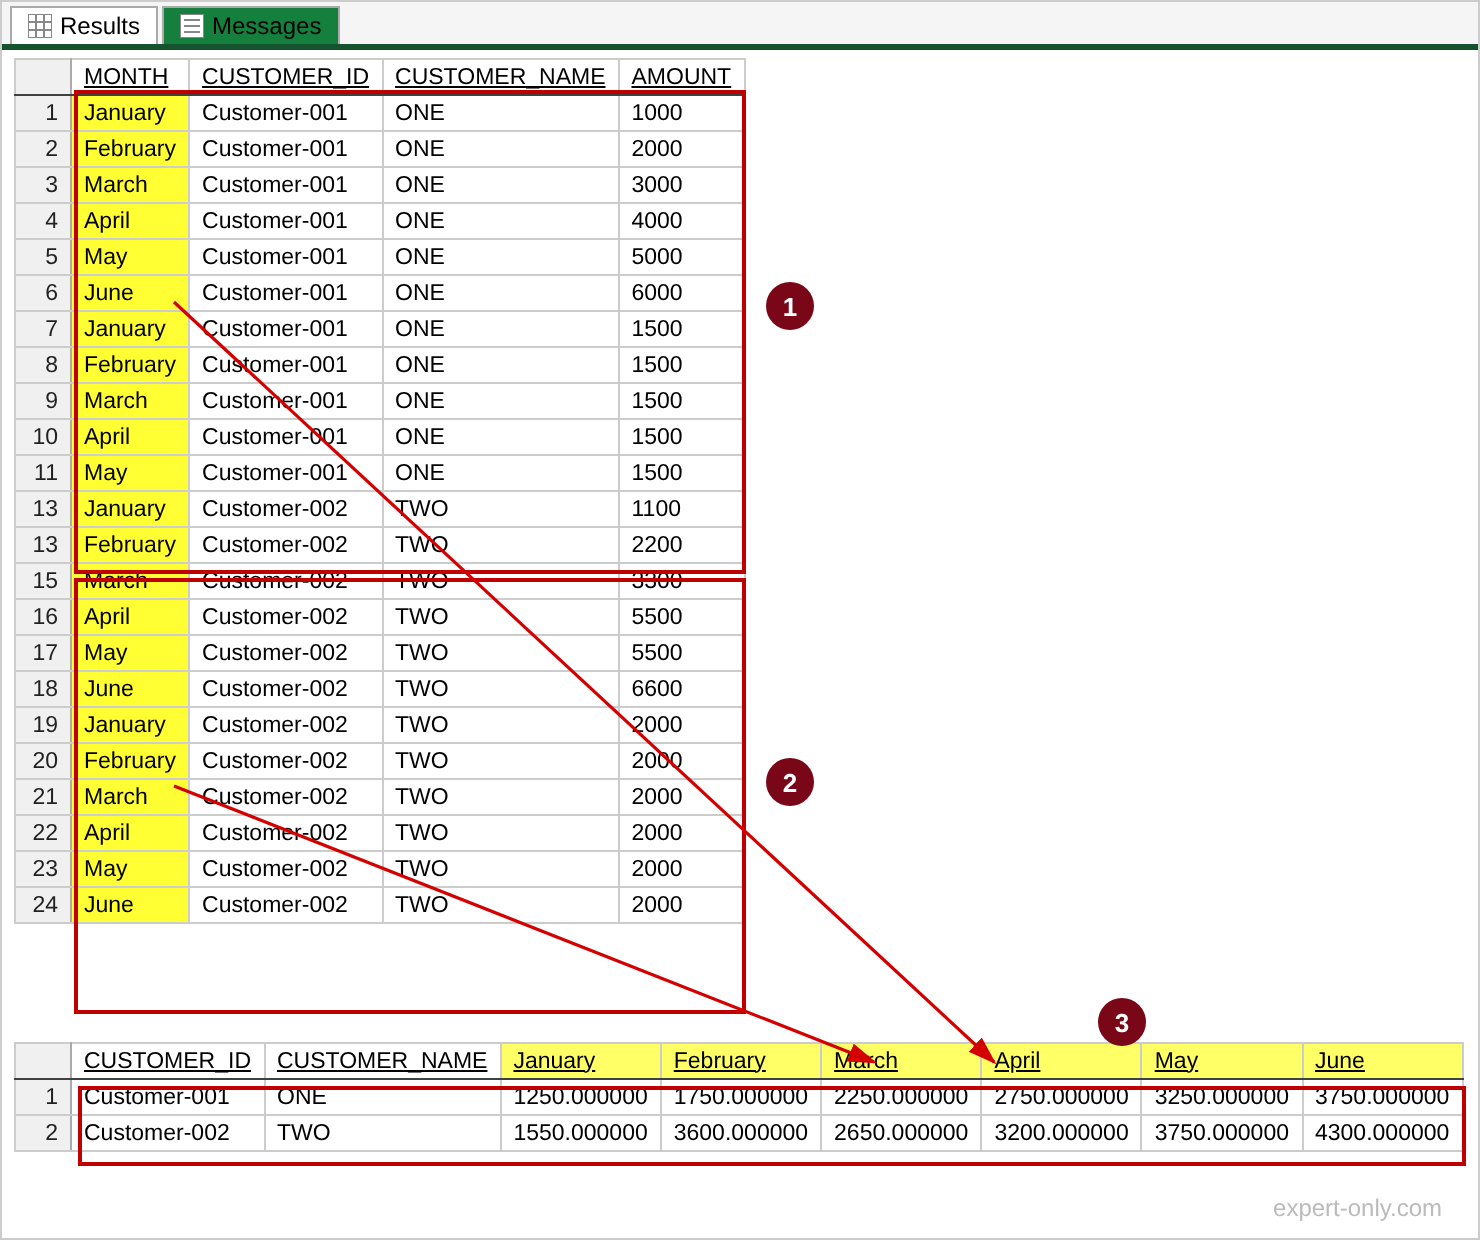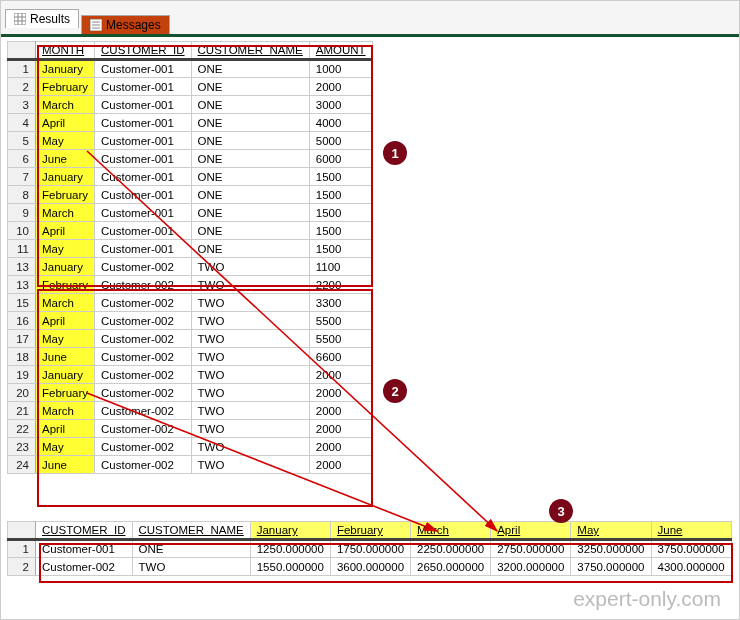--- a/index.html
+++ b/index.html
@@ -25,21 +25,21 @@
   .tab {
     display: flex;
     align-items: center;
     gap: 4px;
     padding: 2px 8px;
     border: 1px solid #aaa;
     border-bottom: none;
     background: #fff;
     cursor: pointer;
   }
-  .tab.inactive { background: #c2410c; margin-top: 12px; }
+  .tab.inactive { background: #15803d; }
   .icon-grid {
     width: 12px; height: 12px;
     display: inline-block;
   }
   .pane {
     padding: 4px 6px;
   }
   table {
     border-collapse: collapse;
     font-size: 11.5px;
@@ -47,21 +47,21 @@
   th, td {
     border: 1px solid #ccc;
     padding: 1px 6px;
     text-align: left;
     white-space: nowrap;
     height: 18px;
   }
   th {
     font-weight: normal;
     background: #fff;
-    border-bottom: 3px solid #404040;
+    border-bottom: 1px solid #404040;
     text-decoration: underline;
     color: #000;
   }
   td.rownum {
     background: #f0f0f0;
     text-align: right;
     width: 28px;
     color: #222;
     border-right: 1px solid #aaa;
   }
@@ -89,21 +89,21 @@
     justify-content: center;
     font-size: 13px;
     font-weight: bold;
     pointer-events: none;
   }
   .watermark {
     position: absolute;
     right: 18px;
     bottom: 8px;
     color: #bbb;
-    font-size: 21px;
+    font-size: 12px;
     font-family: Arial, sans-serif;
     pointer-events: none;
   }
   svg.arrows {
     position: absolute;
     left: 0; top: 0;
     width: 740px; height: 620px;
     pointer-events: none;
   }
   .pivot-wrap {

